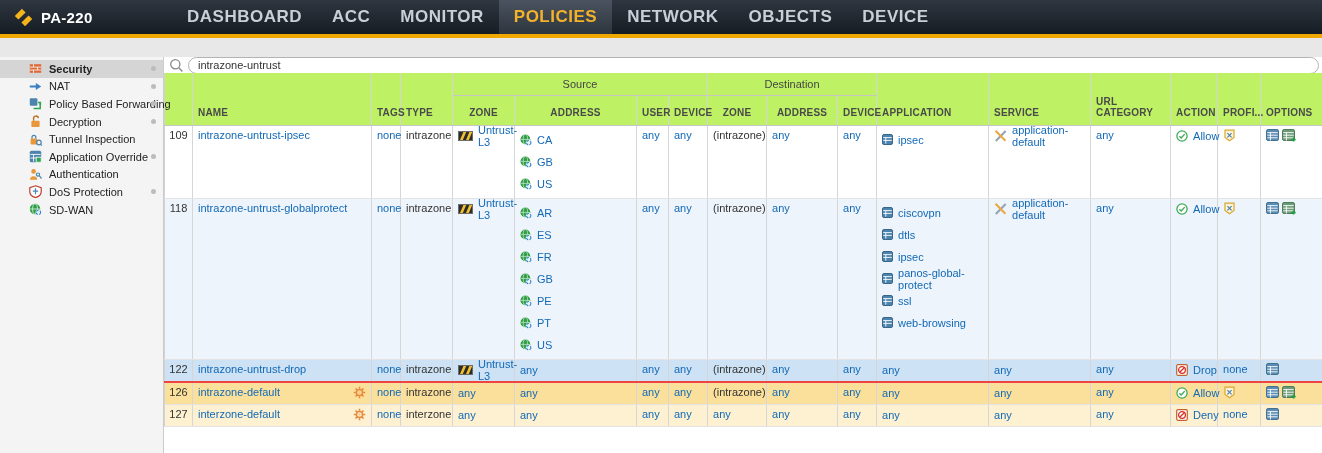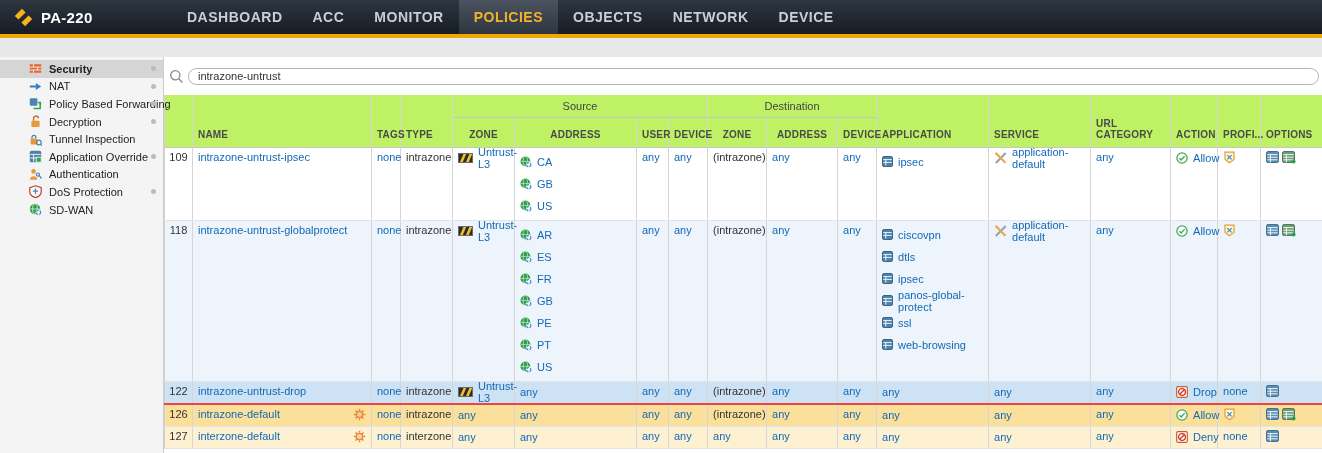--- a/index.html
+++ b/index.html
@@ -10,35 +10,35 @@
     background:#ffffff; font-size:11px;
   }
   .app { width:1322px; height:453px; display:flex; flex-direction:column; }
 
   
   .navbar { height:34px; background:linear-gradient(#2e3640,#161c23); display:flex; align-items:stretch; flex:0 0 auto; }
   .brand { display:flex; align-items:center; padding-left:13px; width:150px; }
   .brand .logo { margin-right:7px; display:flex; }
   .brand .devname { color:#ffffff; font-size:15px; font-weight:bold; letter-spacing:.3px; }
   .tabs { display:flex; margin-left:22px; }
-  .tab { display:flex; align-items:center; padding:0 15px; color:#c9cfd6; font-size:14px; font-weight:bold; letter-spacing:.5px; cursor:pointer; }
+  .tab { display:flex; align-items:center; padding:0 15px; color:#c9cfd6; font-size:17px; font-weight:bold; letter-spacing:.5px; cursor:pointer; }
   .tab.active { background:linear-gradient(#4a535f,#2d353e); color:#f3b229; }
   .accent { height:4px; background:#f0a800; flex:0 0 auto; }
   .substrip { height:19px; background:#e8e8e8; flex:0 0 auto; }
 
   
   .content { flex:1; display:flex; min-height:0; }
   .sidebar { width:164px; background:#f4f4f4; border-right:1px solid #cccccc; padding-top:3px; flex:0 0 auto; }
   .side-item { height:17.6px; display:flex; align-items:center; padding-left:29px; position:relative; color:#222; cursor:pointer; white-space:nowrap; }
   .side-item.selected { background:#d5d5d5; font-weight:bold; }
   .side-item .sicon { width:15px; margin-right:5px; display:flex; align-items:center; flex:0 0 auto; }
   .side-item .dot { position:absolute; right:7px; top:6px; width:5px; height:5px; border-radius:50%; background:#bcbcbc; }
 
   .main { flex:1; display:flex; flex-direction:column; background:#fff; min-width:0; }
-  .searchbar { height:38px; display:flex; align-items:center; padding:0 3px 0 5px; gap:4px; flex:0 0 auto; }
+  .searchbar { height:16px; display:flex; align-items:center; padding:0 3px 0 5px; gap:4px; flex:0 0 auto; }
   .searchbar .mag { display:flex; flex:0 0 auto; }
   .search-input { flex:1; height:17px; border:1px solid #b3b3b3; border-radius:9px; font-size:11px; font-family:"Liberation Sans",sans-serif; padding:0 9px; color:#333; outline:none; background:#fff; }
 
   
   .tablewrap { flex:1; overflow:hidden; }
   table { border-collapse:collapse; table-layout:fixed; width:1157px; font-size:11px; border-left:1px solid #d2d2d2; }
   th, td { border-right:1px solid #d6d6d6; vertical-align:top; }
   thead th { background:#bef264; color:#4a4a4a; border-bottom:1px solid #c6c6c6; font-weight:bold; }
   th.group { font-weight:normal; font-size:11px; color:#444; text-align:center; height:22px; vertical-align:middle; }
   th.colhead { font-size:10px; text-align:center; vertical-align:bottom; padding:0 5px 7px 5px; letter-spacing:.2px; height:30px; }
@@ -72,22 +72,22 @@
             <path fill="#f5b31c" d="M15.5 2 L19.8 6.3 L6.3 19.8 L2 15.5 Z" opacity="0"></path>
           </svg>
       </span>
       <span class="devname">PA-220</span>
     </div>
     <nav class="tabs" id="nav-tabs">
         <div class="tab">DASHBOARD</div>
         <div class="tab">ACC</div>
         <div class="tab">MONITOR</div>
         <div class="tab active">POLICIES</div>
+        <div class="tab">NETWORK</div>
         <div class="tab">OBJECTS</div>
-        <div class="tab">NETWORK</div>
         <div class="tab">DEVICE</div>
       </nav>
   </header>
   <div class="accent"></div>
   <div class="substrip"></div>
 
   <div class="content">
     <aside class="sidebar" id="sidebar">
         <div class="side-item selected">
           <span class="sicon">

